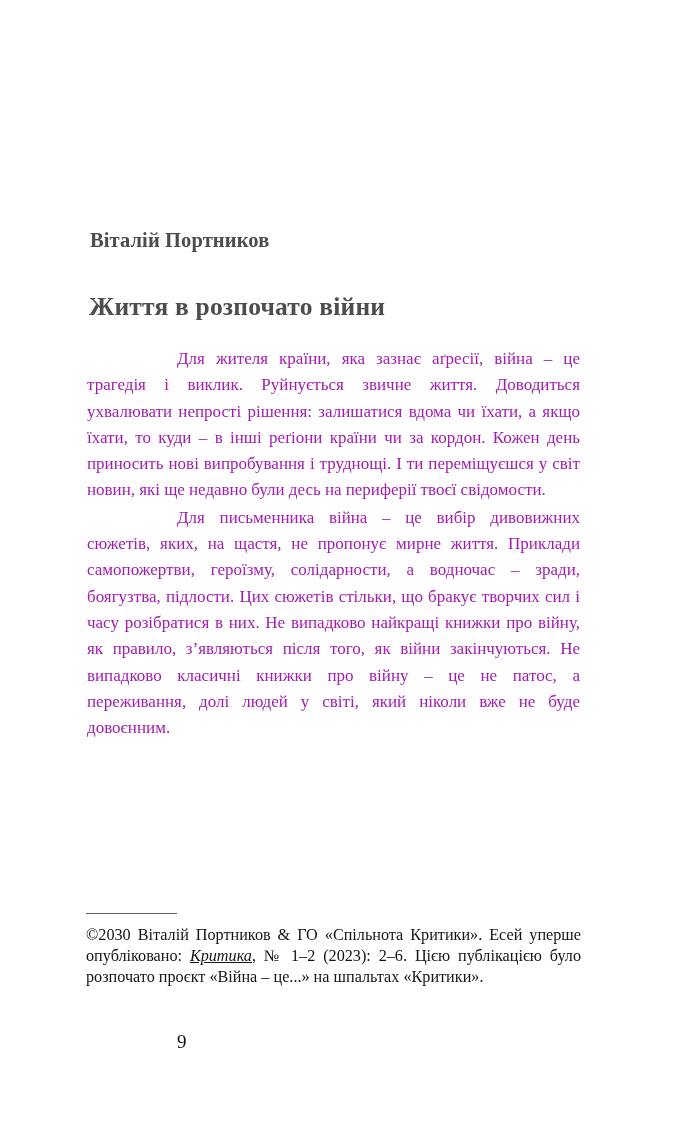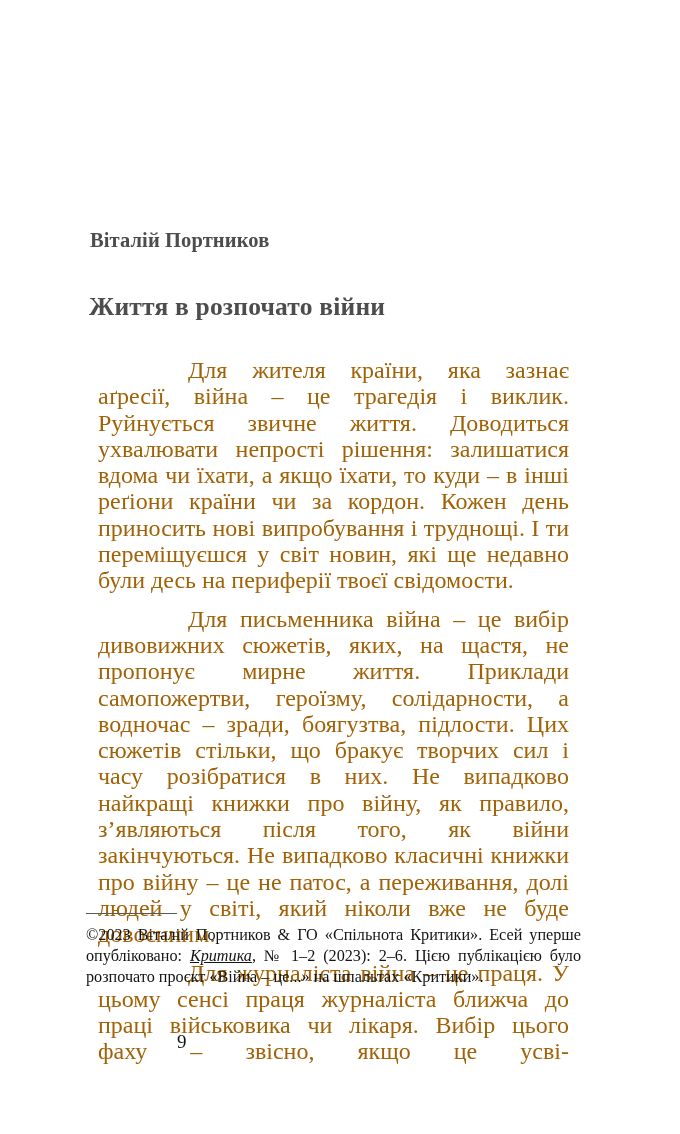--- a/index.html
+++ b/index.html
@@ -53,26 +53,26 @@
 
   
   .body-copy {
     position: absolute;
     left: 86px;
     top: 345px;
     width: 495px;
   }
 
   .body-copy p {
-    margin: 12px;
-    font-size: 24px;
+    margin: 1px;
+    font-size: 17px;
     line-height: 26.3px;
     text-align: justify;
     text-indent: 90px;
-    color: #a16207;
+    color: #a21caf;
     -webkit-hyphens: none;
     hyphens: none;
     word-spacing: -0.1px;
   }
 
   
   .body-copy p.continued::after {
     content: "";
     display: inline-block;
     width: 100%;
@@ -125,24 +125,23 @@
 
 <div class="page">
 
   <div class="author">Віталій Портников</div>
 
   <h1 class="chapter-title">Життя в розпочато війни</h1>
 
   <div class="body-copy">
     <p>Для жителя країни, яка зазнає аґресії, війна – це трагедія і виклик. Руйнується звичне життя. Доводиться ухвалювати непрості рішення: залишатися вдома чи їхати, а якщо їхати, то куди – в інші реґіони країни чи за кордон. Кожен день приносить нові випробування і труднощі. І ти переміщуєшся у світ новин, які ще недавно були десь на периферії твоєї свідомости.</p>
     <p>Для письменника війна – це вибір дивовижних сюжетів, яких, на щастя, не пропонує мирне життя. Приклади самопожертви, героїзму, солідарности, а водночас – зради, боягузтва, підлости. Цих сюжетів стільки, що бракує творчих сил і часу розібратися в них. Не випадково найкращі книжки про війну, як правило, з’являються після того, як війни закінчуються. Не випадково класичні книжки про війну – це не патос, а переживання, долі людей у світі, який ніколи вже не буде довоєнним.</p>
-    <p class="continued">Для журналіста війна – це праця. У цьому сенсі праця журналіста ближча до праці військовика чи лікаря. Вибір цього фаху – звісно, якщо це усві-</p>
   </div>
 
   <div class="footnote-rule"></div>
 
   <div class="footnote">
-    <span>©</span><span>2023</span><span> Віталій Портников &amp; ГО «Спільнота Критики». Есей уперше опубліковано: </span><span class="italic">Критика</span><span>, </span><span class="numero"><span>№</span></span><span> 1–2 (2023): 2–6. Цією публікацією було розпочато проєкт «Війна – це...» на шпальтах «Критики».</span>
+    <span>©</span><span>2030</span><span> Віталій Портников &amp; ГО «Спільнота Критики». Есей уперше опубліковано: </span><span class="italic">Критика</span><span>, </span><span class="numero"><span>№</span></span><span> 1–2 (2023): 2–6. Цією публікацією було розпочато проєкт «Війна – це...» на шпальтах «Критики».</span>
   </div>
 
   <div class="folio">9</div>
 
 </div>
 
 </body></html>

